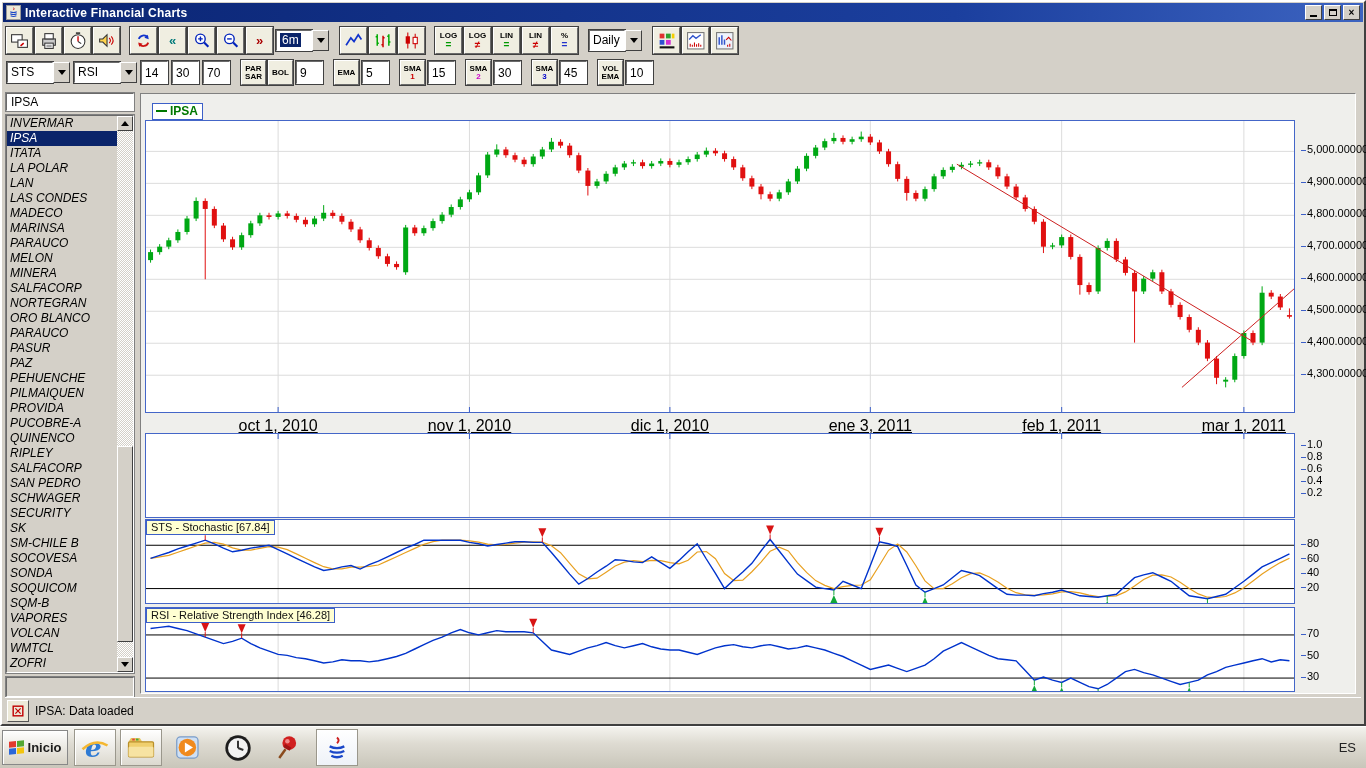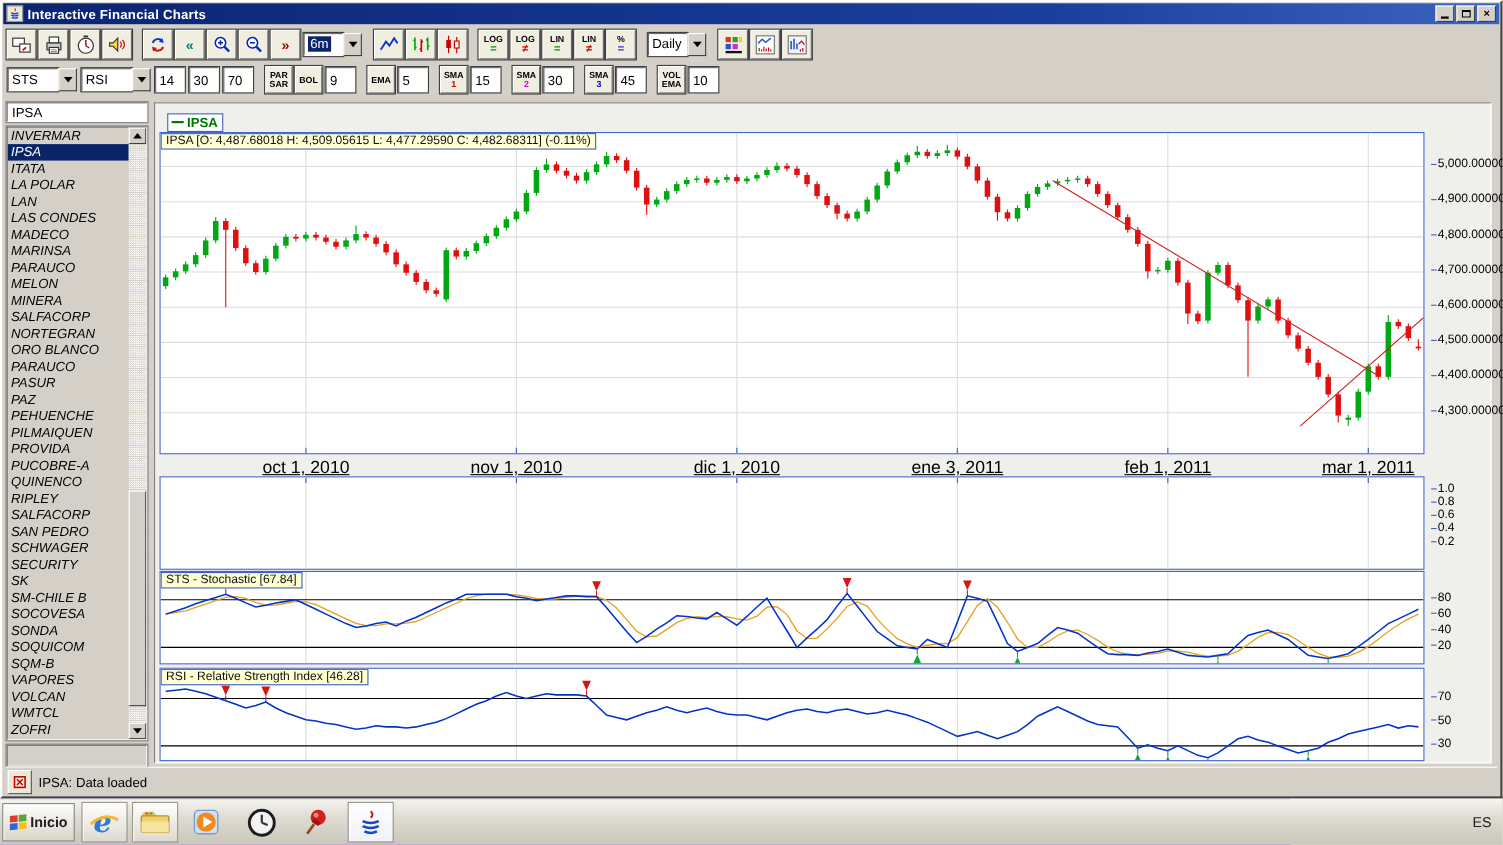--- a/index.html
+++ b/index.html
@@ -1,18 +1,18 @@
 <!DOCTYPE html>
 <html><head>
 <meta charset="utf-8">
 <style>
   * { margin:0; padding:0; box-sizing:border-box; }
   html,body { width:1366px; height:768px; overflow:hidden; }
   body { font-family:"Liberation Sans","DejaVu Sans",sans-serif; font-size:12px; background:#d4d0c8; }
-  #screen { position:relative; width:1173px; height:768px; background:#8b5cf6; }
+  #screen { position:relative; width:1173px; height:768px; background:#0c4a6e; }
 
   
   #appwin { position:absolute; left:0; top:0; width:1366px; height:726px;
             background:#d4d0c8; border:2px solid; border-color:#fff #404040 #404040 #fff; }
   #titlebar { position:absolute; left:1px; top:1px; right:1px; height:19px;
               background:linear-gradient(90deg,#0a2472 0%,#1b3f9e 70%,#3c63c0 100%);
               color:#fff; display:flex; align-items:center; padding:0 3px; }
   #titlebar .ticon { width:15px; height:15px; margin-right:4px; background:#ece9d8; border:1px solid #9a9a9a; display:flex; align-items:center; justify-content:center; }
   #titlebar .ttext { font-weight:bold; font-size:12px; flex:1; letter-spacing:.2px; }
   .winbtn { width:17px; height:15px; margin-left:2px; background:#d4d0c8;
@@ -654,21 +654,20 @@
             <rect x="1113.611111111111" y="171.72197802197803" width="5" height="49.88571428571427" fill="#00a814"></rect>
             <line x1="1125.2222222222222" y1="169.16373626373627" x2="1125.2222222222222" y2="178.1175824175824" stroke="#e01010"></line>
             <rect x="1122.7222222222222" y="171.72197802197803" width="5" height="3.8373626373626166" fill="#e01010"></rect>
             <line x1="1134.3333333333333" y1="173.0010989010989" x2="1134.3333333333333" y2="188.9901098901099" stroke="#e01010"></line>
             <rect x="1131.8333333333333" y="175.55934065934065" width="5" height="10.87252747252748" fill="#e01010"></rect>
             <line x1="1143.4444444444443" y1="187.39120879120878" x2="1143.4444444444443" y2="197.62417582417584" stroke="#e01010"></line>
             <rect x="1140.9444444444443" y="194.10659340659342" width="5" height="1.5989010989010808" fill="#e01010"></rect>
             <line x1="810.8888888888889" y1="43.17032967032967" x2="1107" y2="220.64835164835165" stroke="#cc2020" stroke-width="1"></line>
             <line x1="1035.9333333333334" y1="266.37692307692305" x2="1157.111111111111" y2="159.8901098901099" stroke="#cc2020" stroke-width="1"></line>
           </svg></div>
-      <div id="maininfo" class="infobox">IPSA [O: 4,487.68018  H: 4,509.05615  L: 4,477.29590  C: 4,482.68311] (-0.11%)</div>
       <div id="volplot" class="plot"><svg width="1148" height="83">
             <line x1="132.11111111111111" y1="0" x2="132.11111111111111" y2="83" stroke="#dcdcdc"></line>
             <line x1="323.44444444444446" y1="0" x2="323.44444444444446" y2="83" stroke="#dcdcdc"></line>
             <line x1="523.8888888888889" y1="0" x2="523.8888888888889" y2="83" stroke="#dcdcdc"></line>
             <line x1="724.3333333333334" y1="0" x2="724.3333333333334" y2="83" stroke="#dcdcdc"></line>
             <line x1="915.6666666666666" y1="0" x2="915.6666666666666" y2="83" stroke="#dcdcdc"></line>
             <line x1="1097.888888888889" y1="0" x2="1097.888888888889" y2="83" stroke="#dcdcdc"></line>
             <line x1="132.11111111111111" y1="0" x2="132.11111111111111" y2="5" stroke="#3c5fc8"></line>
             <line x1="323.44444444444446" y1="0" x2="323.44444444444446" y2="5" stroke="#3c5fc8"></line>
             <line x1="523.8888888888889" y1="0" x2="523.8888888888889" y2="5" stroke="#3c5fc8"></line>

